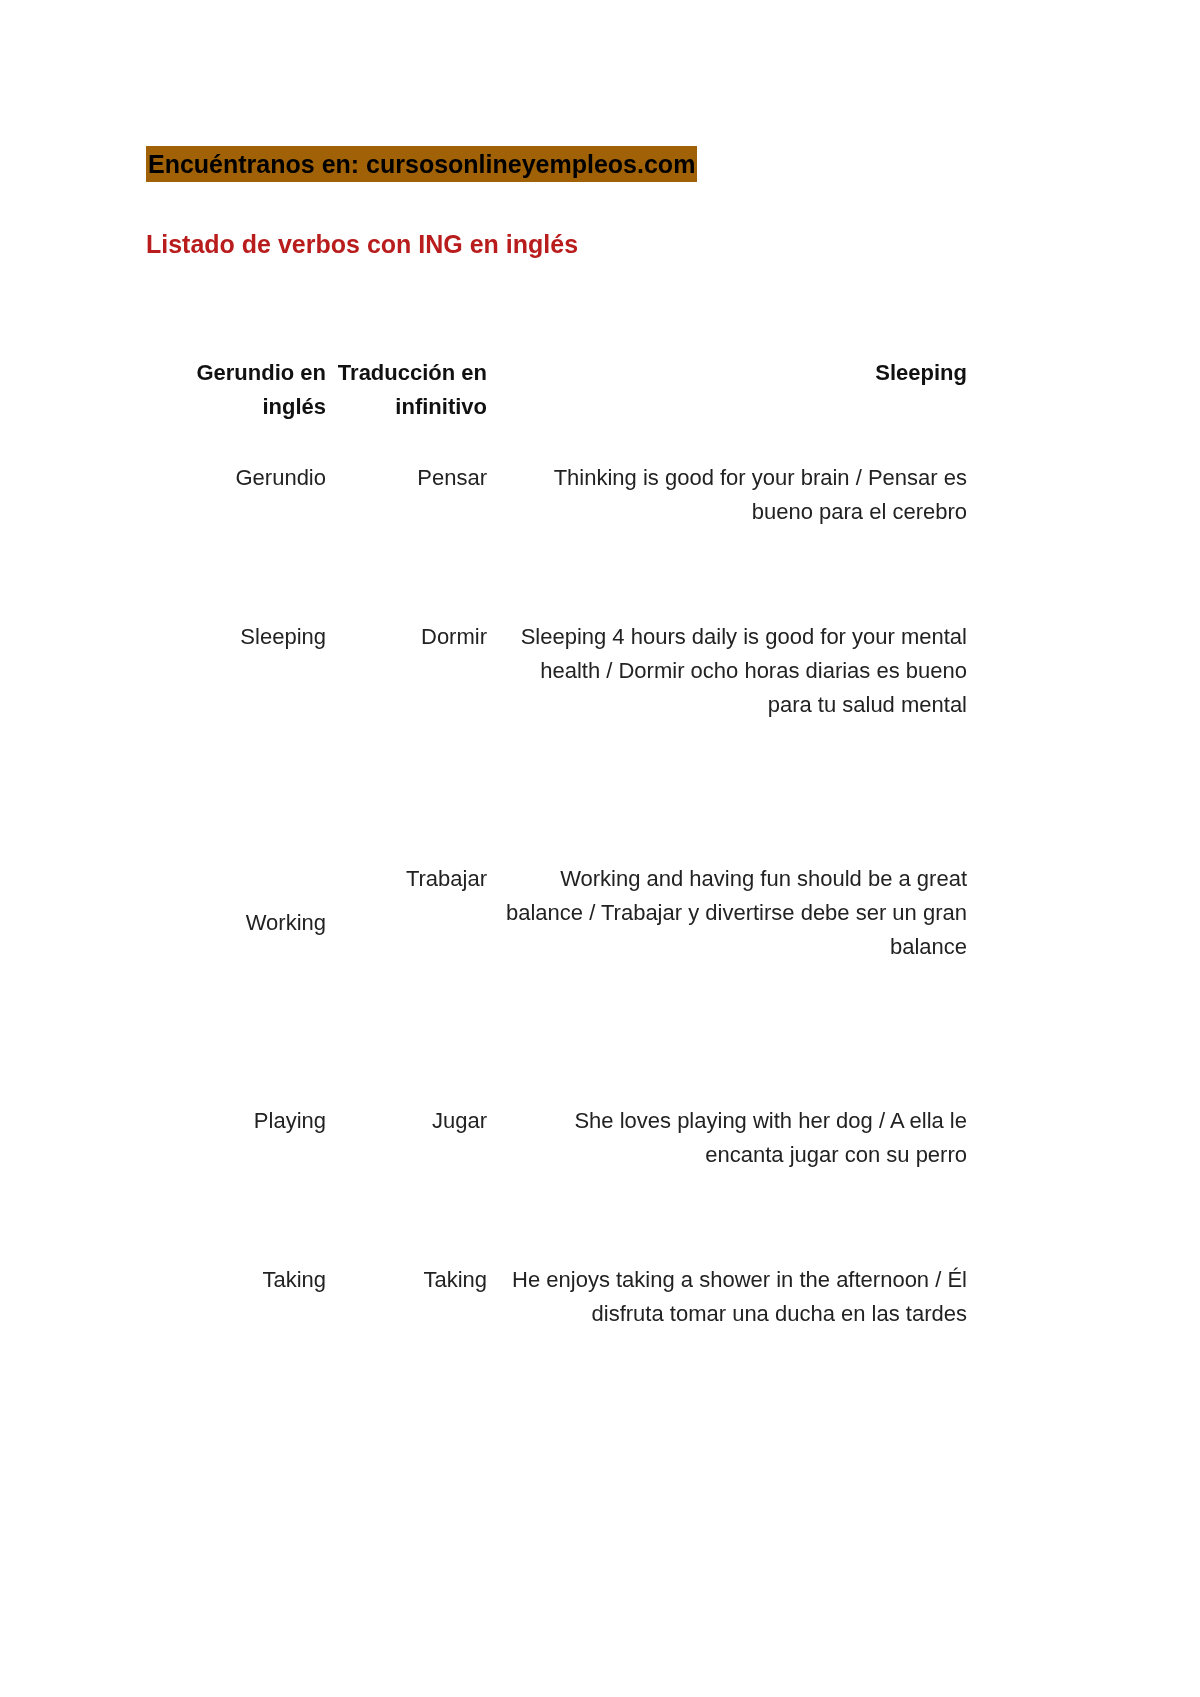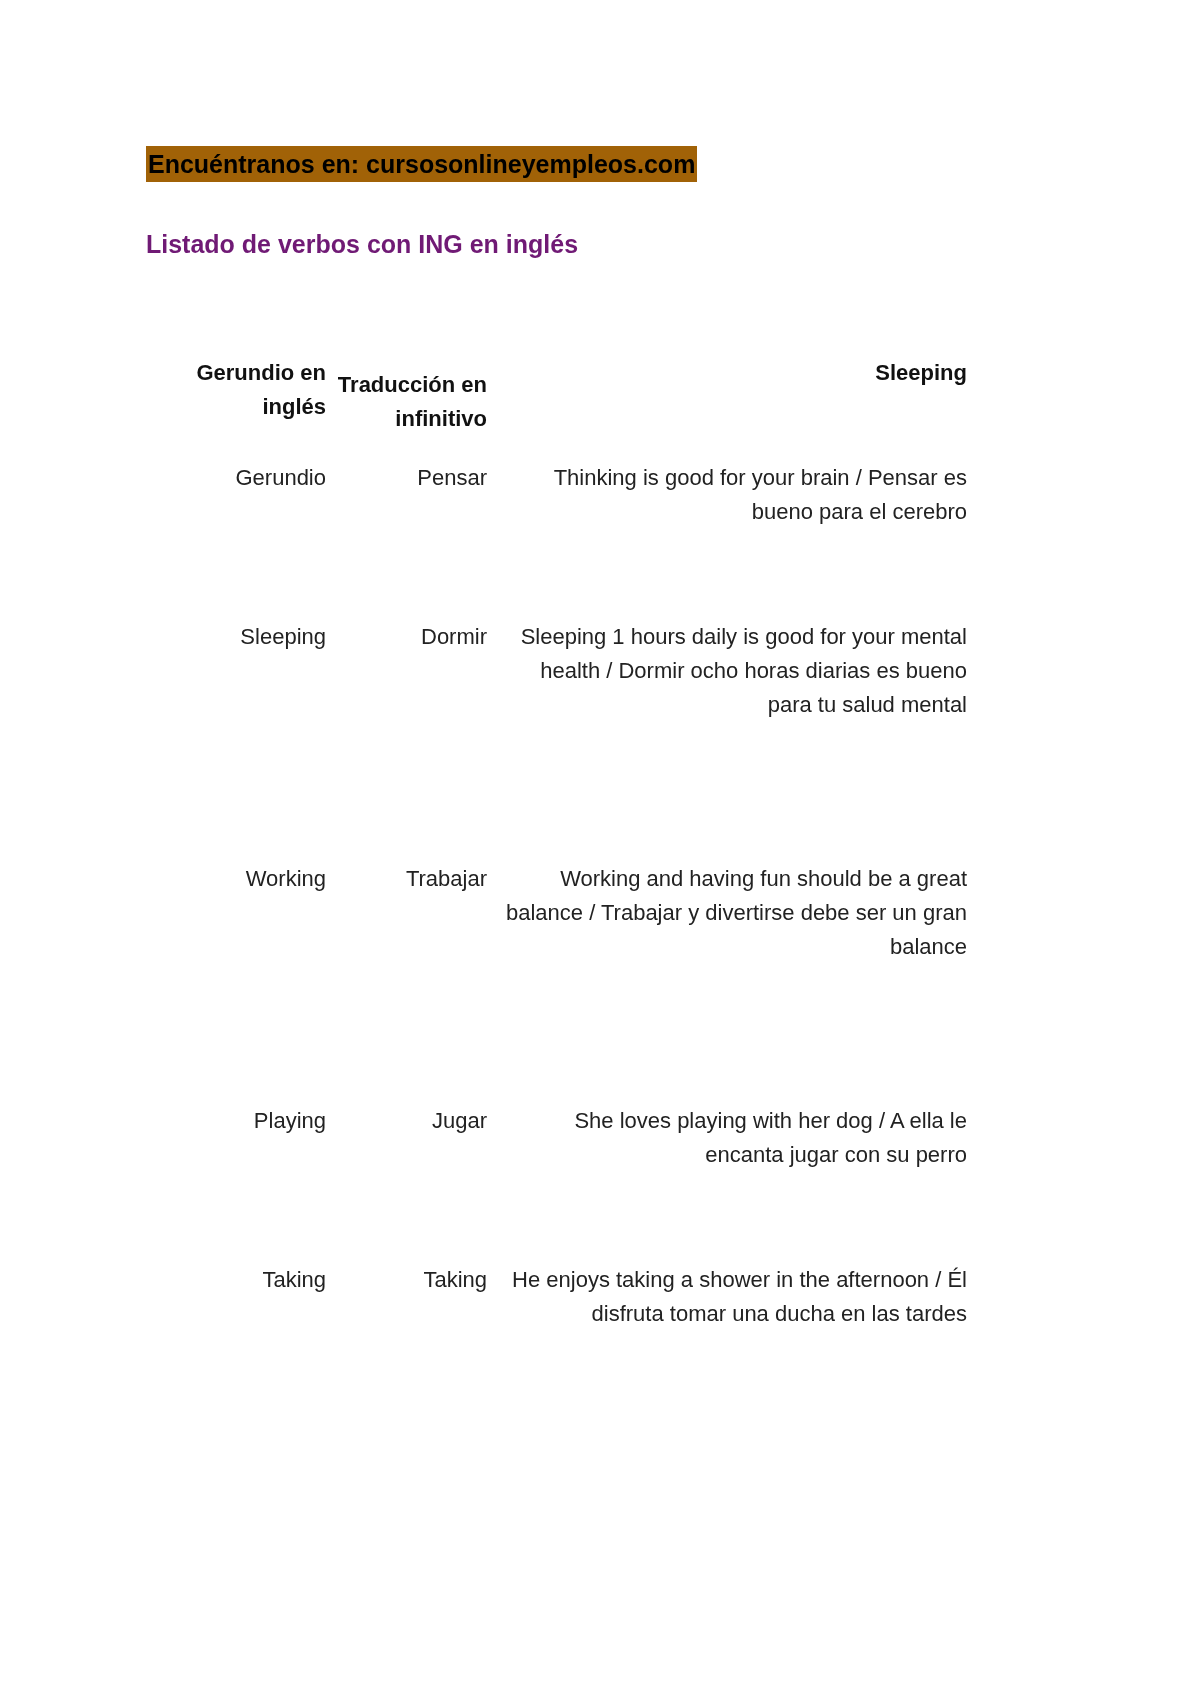--- a/index.html
+++ b/index.html
@@ -8,58 +8,58 @@
       font-family: "Liberation Sans", "DejaVu Sans", sans-serif; color: #1a1a1a;
     }
     .banner {
       position: absolute; left: 146px; top: 146px; height: 36px;
       padding: 0 2px; background: #a16207;
       font-size: 25px; font-weight: bold; line-height: 36px; color: #000;
       white-space: nowrap;
     }
     .title {
       position: absolute; left: 146px; top: 226px;
-      font-size: 25px; font-weight: bold; line-height: 36px; color: #701a75;
+      font-size: 25px; font-weight: bold; line-height: 36px; color: #b91c1c;
       white-space: nowrap;
     }
     .cell {
       position: absolute; font-size: 22px; line-height: 34px; color: #222; text-align: right;
     }
     .hdr { font-weight: bold; color: #111; }
     .c1 { left: 156px; width: 170px; }
     .c2 { left: 337px; width: 150px; }
     .c3 { left: 497px; width: 470px; }
   </style>
 </head>
 <body>
 
 <div class="banner">Encuéntranos en: cursosonlineyempleos.com</div>
 <div class="title">Listado de verbos con ING en inglés</div>
 
 <div>
   <div>
     <div class="cell hdr c1" style="top:356px">Gerundio en inglés</div>
-    <div class="cell hdr c2" style="top:368px">Traducción en infinitivo</div>
+    <div class="cell hdr c2" style="top:356px">Traducción en infinitivo</div>
     <div class="cell hdr c3" style="top:356px">Sleeping</div>
   </div>
 
   <div>
     <div class="cell c1" style="top:461px">Gerundio</div>
     <div class="cell c2" style="top:461px">Pensar</div>
     <div class="cell c3" style="top:461px">Thinking is good for your brain / Pensar es bueno para el cerebro</div>
   </div>
 
   <div>
     <div class="cell c1" style="top:620px">Sleeping</div>
     <div class="cell c2" style="top:620px">Dormir</div>
-    <div class="cell c3" style="top:620px">Sleeping 1 hours daily is good for your mental health / Dormir ocho horas diarias es bueno para tu salud mental</div>
+    <div class="cell c3" style="top:620px">Sleeping 4 hours daily is good for your mental health / Dormir ocho horas diarias es bueno para tu salud mental</div>
   </div>
 
   <div>
-    <div class="cell c1" style="top:862px">Working</div>
+    <div class="cell c1" style="top:906px">Working</div>
     <div class="cell c2" style="top:862px">Trabajar</div>
     <div class="cell c3" style="top:862px">Working and having fun should be a great balance / Trabajar y divertirse debe ser un gran balance</div>
   </div>
 
   <div>
     <div class="cell c1" style="top:1104px">Playing</div>
     <div class="cell c2" style="top:1104px">Jugar</div>
     <div class="cell c3" style="top:1104px">She loves playing with her dog / A ella le encanta jugar con su perro</div>
   </div>
 

